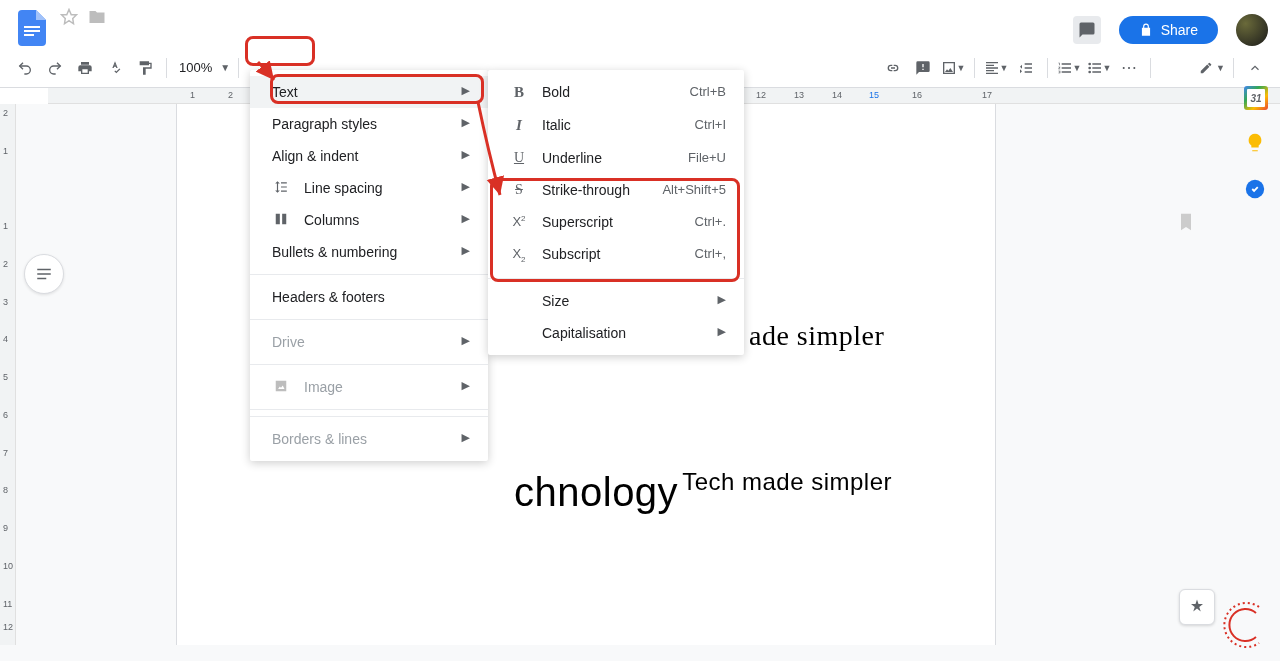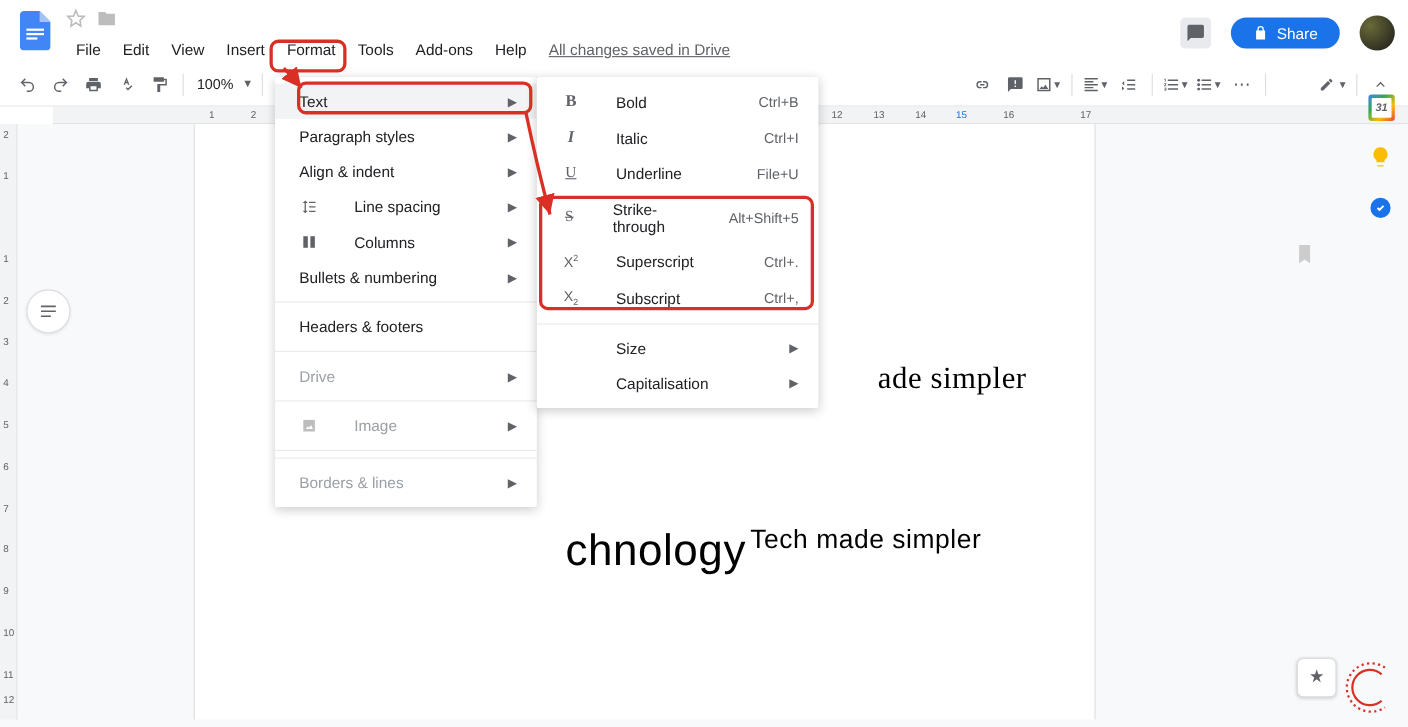--- a/index.html
+++ b/index.html
@@ -29,35 +29,35 @@
   .left-gutter { width: 48px; background:#fff;}
   .h-ruler { flex:1; height: 16px; position: relative; font-size: 9px; color: #5f6368; overflow: hidden; background:#f1f3f4; border-bottom:1px solid #e0e0e0;}
   .h-ruler span { position: absolute; top: 2px; }
   
   .workarea { display:flex; position: relative; height: calc(661px - 64px - 40px - 16px); }
   .v-ruler { width: 16px; background:#f1f3f4; border-right:1px solid #e0e0e0; position:relative; font-size:9px; color:#5f6368;}
   .v-ruler span { position:absolute; left:3px; transform: rotate(0deg);}
   .outline-btn { position:absolute; left:24px; top: 150px; width:40px; height:40px; background:#fff; border:1px solid #dadce0; border-radius:50% 20px 20px 50%; display:flex; align-items:center; justify-content:center; color:#5f6368; box-shadow:0 1px 3px rgba(0,0,0,.1);}
   .canvas { flex:1; background:#f8f9fa; position:relative; overflow:hidden; }
   .page { position:absolute; left:160px; top:-10px; width:820px; min-height:800px; background:#fff; border:1px solid #dadce0; padding: 96px 96px; }
-  .docline1 { font-family: "Times New Roman", serif; font-size: 28px; position: absolute; left: 782px; top: 216px; letter-spacing: 0.5px; color:#000;}
+  .docline1 { font-family: "Times New Roman", serif; font-size: 28px; position: absolute; left: 733px; top: 216px; letter-spacing: 0.5px; color:#000;}
   .docline2 { position:absolute; left: 498px; top: 366px; font-family:"Times New Roman", serif; }
   .docline2 .a { font-size: 40px; letter-spacing:0.5px; color:#000; }
   .docline2 .b { font-size: 24px; letter-spacing:0.5px; vertical-align: top; position:relative; top:-2px; }
   .docline3 { position:absolute; left: 272px; top: 540px; font-family:"Times New Roman", serif; }
   .docline3 .a { font-size:40px; text-decoration: line-through; }
   .cursor-book { position:absolute; right:84px; top:108px; fill:#ccc;}
   .explore-btn { position:absolute; right:65px; bottom:20px; width:36px; height:36px; background:#fff; border:1px solid #dadce0; border-radius:6px; display:flex; align-items:center;justify-content:center;color:#5f6368; box-shadow:0 1px 3px rgba(0,0,0,.15);}
   .logo-c { position:absolute; right:6px; bottom:6px; }
   
   .sidepanel { position:absolute; right:0; top:68px; width:48px; display:flex; flex-direction:column; align-items:center; gap:22px; padding-top:18px;}
   .side-app { width:24px; height:24px; border-radius:4px; }
   
   .dropdown { position:absolute; left:250px; top:70px; width:238px; background:#fff; box-shadow:0 2px 10px rgba(0,0,0,0.2); border-radius:2px; padding:6px 0; font-size:14px; color:#202124; z-index:50;}
-  .dd-item { display:flex; align-items:center; padding: 8px 18px 8px 22px; gap:32px; cursor:pointer; position:relative;}
+  .dd-item { display:flex; padding: 8px 18px 8px 22px; gap:14px; cursor:pointer; position:relative;}
   .dd-item .chev { margin-left:auto; color:#5f6368; font-size:11px;}
   .dd-item.disabled { color:#9aa0a6; }
   .dd-item .icn { width:18px; display:flex; justify-content:center; color:#5f6368;}
   .dd-sep { height:1px; background:#e8eaed; margin:6px 0;}
   .dd-item .shortcut { margin-left:auto; color:#5f6368; font-size:13px;}
   .dd-item.highlight { background:#f1f3f4; }
   
   .submenu { position:absolute; left:488px; top:70px; width:256px; background:#fff; box-shadow:0 2px 10px rgba(0,0,0,0.2); border-radius:2px; padding:6px 0; font-size:14px; color:#202124; z-index:50;}
   
   .anno { position:absolute; border:3px solid #d93025; border-radius:8px; z-index:100; pointer-events:none;}
@@ -84,31 +84,20 @@
       <span class="star-icon">
         <svg width="18" height="18" viewBox="0 0 24 24" fill="none" stroke="#bdbdbd" stroke-width="2">
             <polygon points="12 2 15 9 22 9 17 14 18 21 12 17 6 21 7 14 2 9 9 9"></polygon>
           </svg>
       </span>
       <span class="folder-icon">
         <svg width="18" height="18" viewBox="0 0 24 24" fill="#bdbdbd">
             <path d="M10 4H2v16h20V6H12l-2-2z"></path>
           </svg>
       </span>
-    </div>
-    <div class="menubar">
-      <span class="menu-item">File</span>
-      <span class="menu-item">Edit</span>
-      <span class="menu-item">View</span>
-      <span class="menu-item">Insert</span>
-      <span class="menu-item active">Format</span>
-      <span class="menu-item">Tools</span>
-      <span class="menu-item">Add-ons</span>
-      <span class="menu-item">Help</span>
-      <span class="save-status">All changes saved in Drive</span>
     </div>
   </div>
   <div class="header-right">
     <div class="comment-btn">
       <svg width="18" height="18" viewBox="0 0 24 24" fill="#5f6368">
           <path d="M20 2H4a2 2 0 0 0-2 2v18l4-4h14a2 2 0 0 0 2-2V4a2 2 0 0 0-2-2z"></path>
         </svg>
     </div>
     <div class="share-btn">
       <svg width="14" height="14" viewBox="0 0 24 24" fill="#fff">

